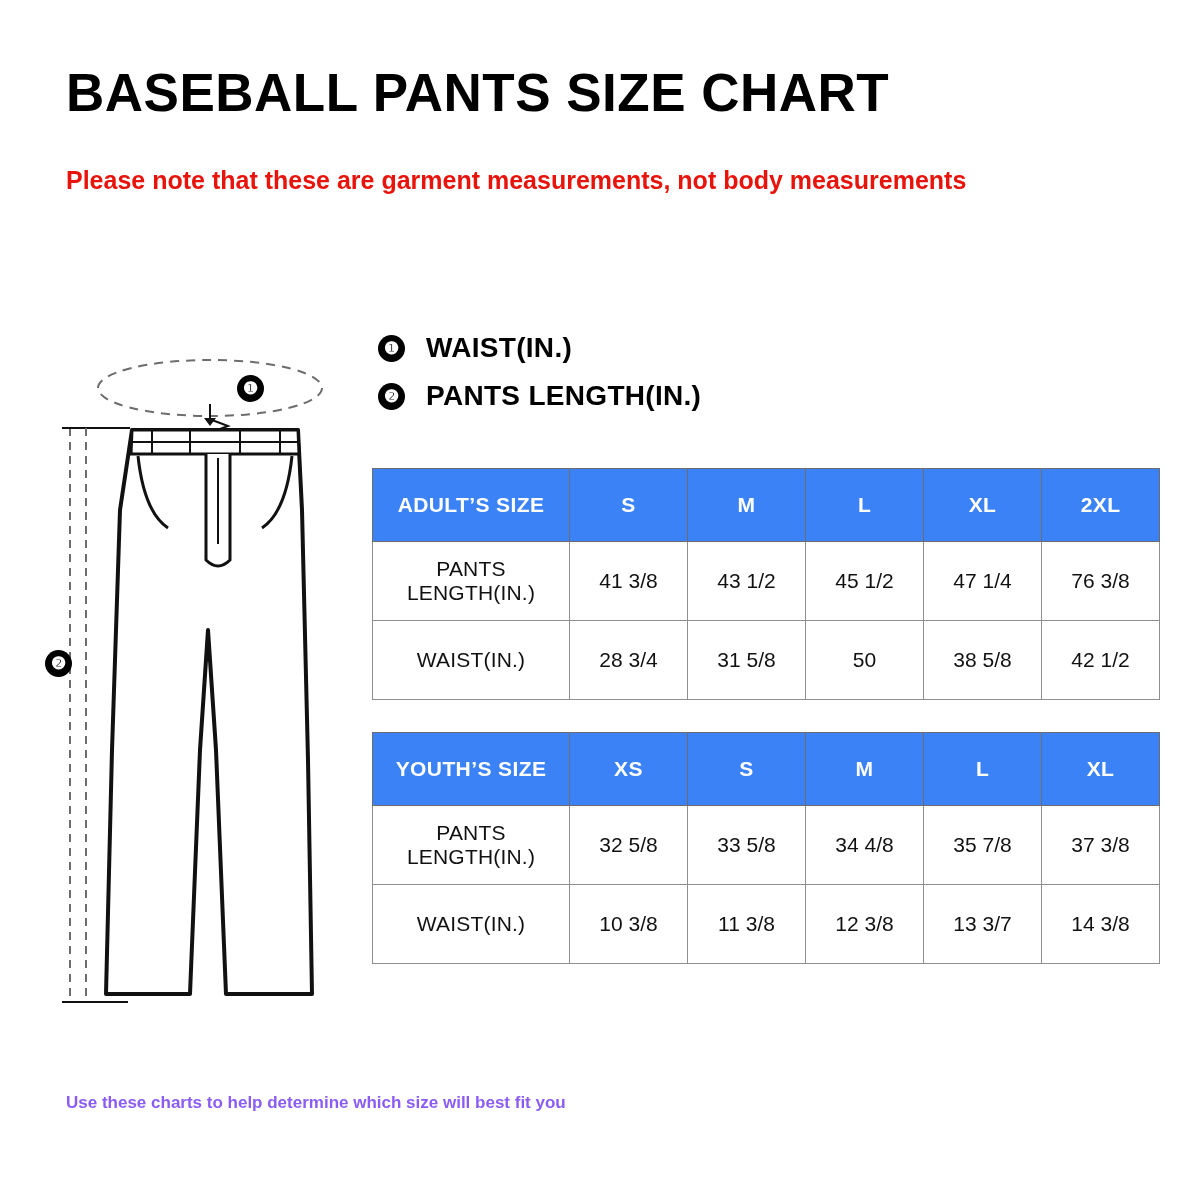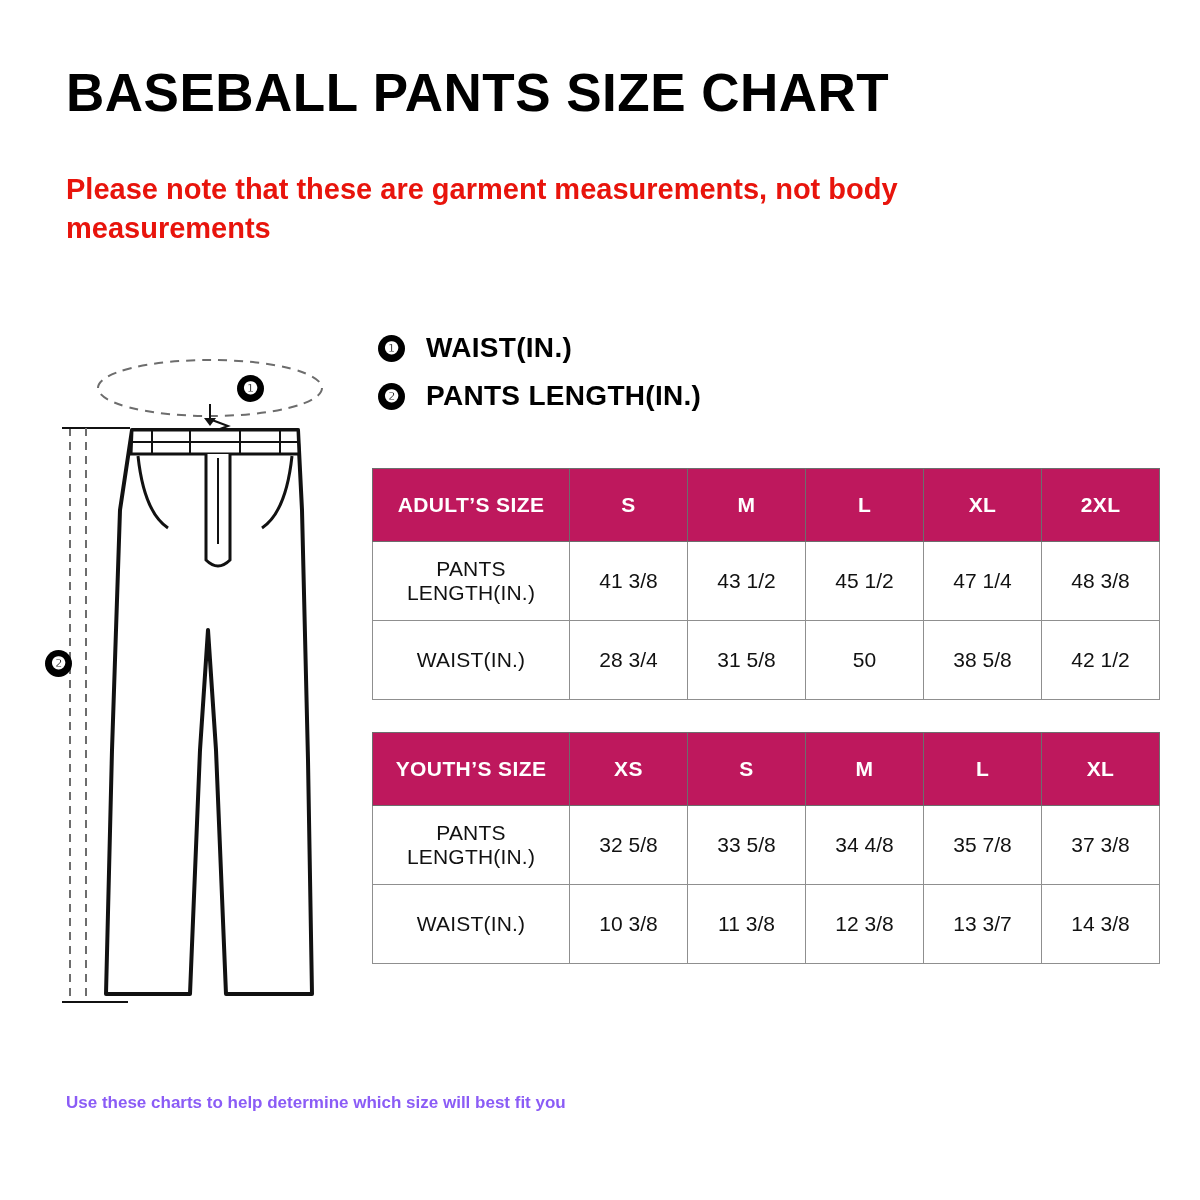--- a/index.html
+++ b/index.html
@@ -27,23 +27,23 @@
     top: 62px;
     font-size: 53px;
     font-weight: bold;
     letter-spacing: 0.5px;
     color: #000000;
     white-space: nowrap;
   }
   .note {
     position: absolute;
     left: 66px;
-    top: 170px;
+    top: 164px;
     width: 960px;
-    font-size: 29px;
+    font-size: 25px;
     font-weight: bold;
     line-height: 1.35;
     color: #e8140c;
   }
   .footer {
     position: absolute;
     left: 66px;
     top: 1093px;
     width: 1080px;
     font-size: 17px;
@@ -116,21 +116,21 @@
   table.youth { left: 372px; top: 732px; width: 787px; }
   th, td {
     border: 1px solid #8f8f8f;
     text-align: center;
     vertical-align: middle;
     font-size: 21px;
     color: #111111;
     background: #ffffff;
   }
   thead th {
-    background: #be185d;
+    background: #3b82f6;
     color: #ffffff;
     border: 1px solid #6d6d6d;
     font-size: 21px;
     height: 70px;
     letter-spacing: 0.4px;
   }
   thead th.corner {
     line-height: 1.15;
   }
   tbody td {
@@ -217,21 +217,21 @@
         <th>2XL</th>
       </tr>
     </thead>
     <tbody>
       <tr>
         <td class="rowhead">PANTS LENGTH(IN.)</td>
         <td>41 3/8</td>
         <td>43 1/2</td>
         <td>45 1/2</td>
         <td>47 1/4</td>
-        <td>48 3/8</td>
+        <td>76 3/8</td>
       </tr>
       <tr>
         <td class="rowhead">WAIST(IN.)</td>
         <td>28 3/4</td>
         <td>31 5/8</td>
         <td>50</td>
         <td>38 5/8</td>
         <td>42 1/2</td>
       </tr>
     </tbody>

